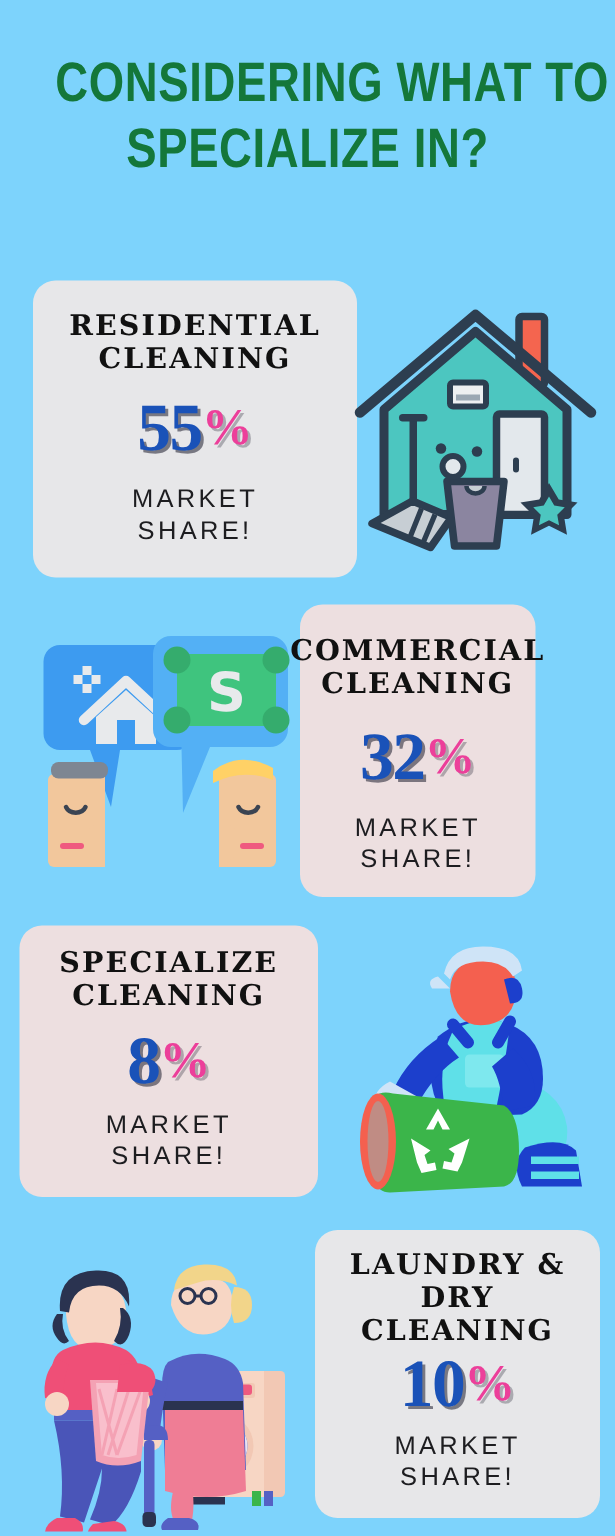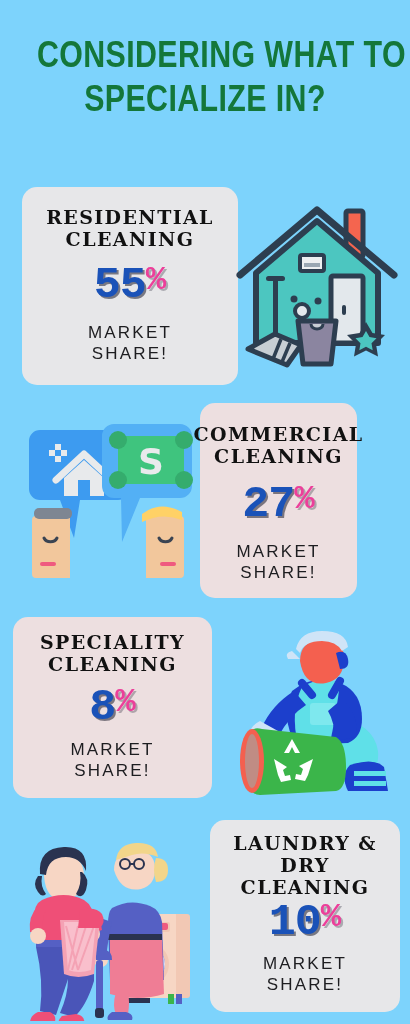--- a/index.html
+++ b/index.html
@@ -56,26 +56,26 @@
     font-family: "DejaVu Serif", "Liberation Serif", serif;
     font-weight: 700;
     color: #111111;
     text-align: center;
     letter-spacing: 1.4px;
     line-height: 1.16;
   }
   .card-title span { display: block; white-space: nowrap; }
 
   .pct {
-    font-family: Liberation Mono, monospace;
+    font-family: Liberation Serif, serif;
     font-weight: 700;
     line-height: 1;
     white-space: nowrap;
     display: flex;
-    align-items: flex-start;
+    align-items: center;
     justify-content: center;
   }
   .pct .num {
     color: #1a52b8;
     text-shadow: 2px 2px 0 rgba(30,30,45,0.55);
     letter-spacing: -1px;
   }
   .pct .sym {
     color: #ec3f9a;
     text-shadow: 2px 2px 0 rgba(30,30,45,0.30);
@@ -185,21 +185,21 @@
       <path d="M134 138 l3.5 6 7 1.2 -5 5 1.2 7 -6.7 -3.4 -6.7 3.4 1.2 -7 -5 -5 7 -1.2 Z" fill="#4cc6c0"></path>
     </g>
   </svg>
 
   <div class="card card-pink" id="card-commercial">
     <div class="card-title">
       <span>COMMERCIAL</span>
       <span>CLEANING</span>
     </div>
     <div class="pct">
-      <span class="num">27</span>
+      <span class="num">32</span>
       <span class="sym">%</span>
     </div>
     <div class="market">
       <span>MARKET</span>
       <span>SHARE!</span>
     </div>
   </div>
 
   <svg class="illus" id="illus-speech" viewBox="0 0 180 172">
     <g>
@@ -234,21 +234,21 @@
       <path d="M162 98 h-34 v62 h34 a4 4 0 0 0 4 -4 v-54 a4 4 0 0 0 -4 -4 Z" fill="#f2c79c"></path>
       <path d="M128 98 v62 l12 -8 v-16 l-8 -6 8 -6 v-20 Z" fill="#f2c79c"></path>
       <path d="M124 96 q18 -14 40 -2 l0 8 q-20 -8 -40 2 Z" fill="#ffd166"></path>
       <path d="M141 120 a7 6 0 0 0 13 0" fill="none" stroke="#3b4452" stroke-width="3" stroke-linecap="round"></path>
       <rect x="142" y="144" width="16" height="4" rx="2" fill="#ef5a7f"></rect>
     </g>
   </svg>
 
   <div class="card card-pink" id="card-speciality">
     <div class="card-title">
-      <span>SPECIALITY</span>
+      <span>SPECIALIZE</span>
       <span>CLEANING</span>
     </div>
     <div class="pct">
       <span class="num">8</span>
       <span class="sym">%</span>
     </div>
     <div class="market">
       <span>MARKET</span>
       <span>SHARE!</span>
     </div>

